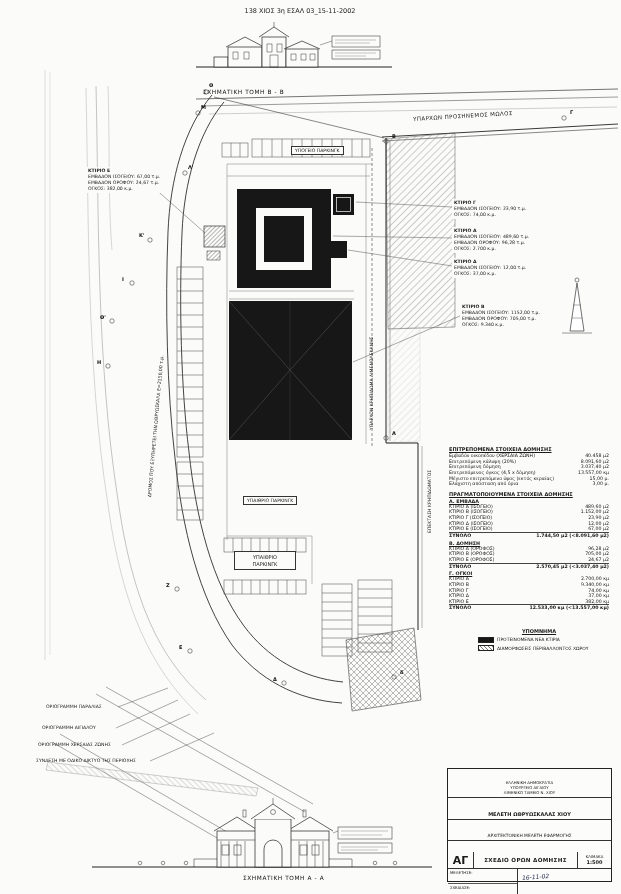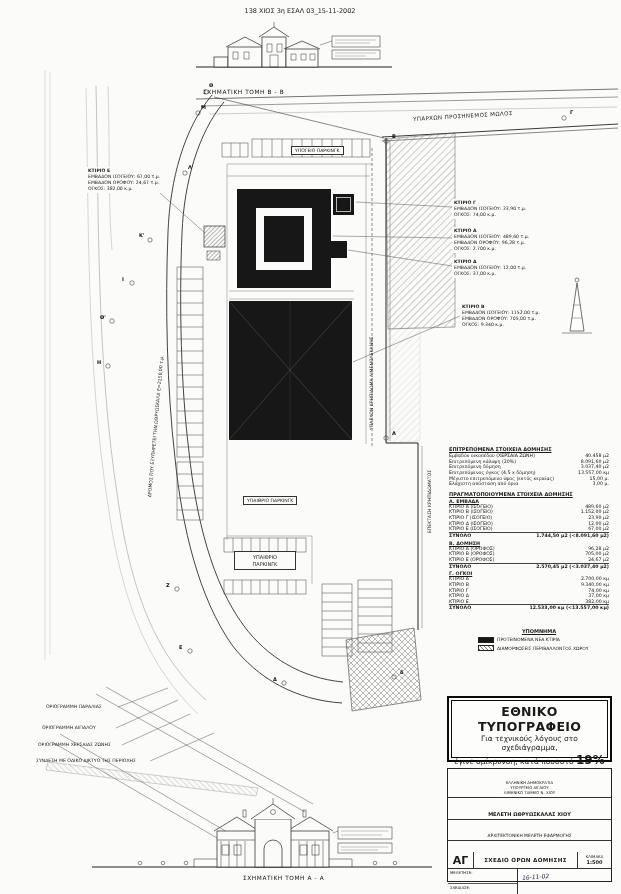--- a/index.html
+++ b/index.html
@@ -468,30 +468,20 @@
         <span class="ll">ΠΡΟΤΕΙΝΟΜΕΝΑ ΝΕΑ ΚΤΙΡΙΑ</span>
       </div>
 
       <div class="lrow">
         <span class="swatch hatch"></span>
         <span class="ll">ΔΙΑΜΟΡΦΩΣΕΙΣ ΠΕΡΙΒΑΛΛΟΝΤΟΣ ΧΩΡΟΥ</span>
       </div>
     </div>
 </div>
 
-<div class="printbox">
-  <div class="printbox-inner">
-    <div class="printbox-title">ΕΘΝΙΚΟ ΤΥΠΟΓΡΑΦΕΙΟ</div>
-    <div class="printbox-line">Για τεχνικούς λόγους στο σχεδιάγραμμα,</div>
-    <div class="printbox-line">
-      <span>έγινε σμίκρυνση, κατά ποσοστό</span>
-      <span class="pct">19%</span>
-    </div>
-  </div>
-</div>
 
 <div class="tblock">
   <div class="tb-row tb-agency">
     <div>ΕΛΛΗΝΙΚΗ ΔΗΜΟΚΡΑΤΙΑ</div>
     <div>ΥΠΟΥΡΓΕΙΟ ΑΙΓΑΙΟΥ</div>
     <div>ΛΙΜΕΝΙΚΟ ΤΑΜΕΙΟ Ν. ΧΙΟΥ</div>
   </div>
   <div class="tb-row tb-project">ΜΕΛΕΤΗ ΩΘΡΥΩΣΚΑΛΑΣ ΧΙΟΥ</div>
   <div class="tb-row tb-study">ΑΡΧΙΤΕΚΤΟΝΙΚΗ ΜΕΛΕΤΗ ΕΦΑΡΜΟΓΗΣ</div>
   <div class="tb-row tb-main">

